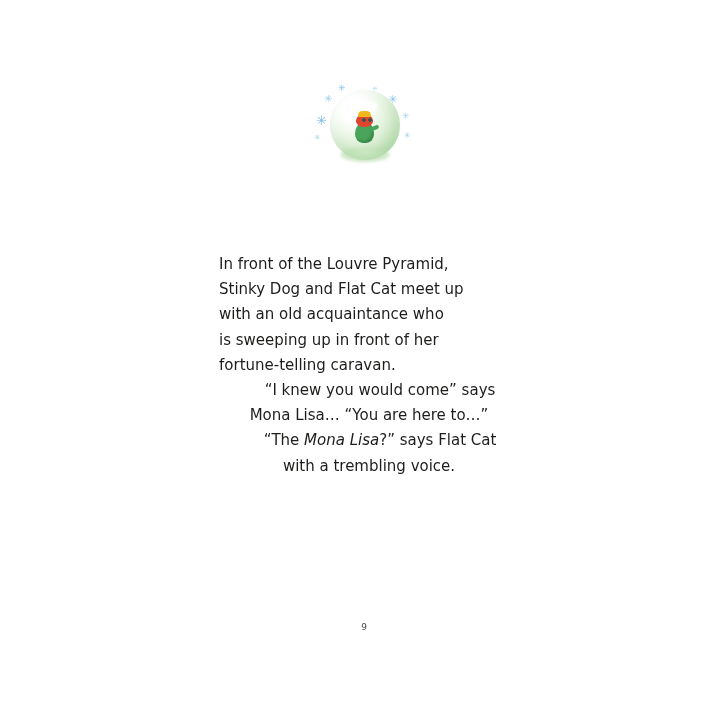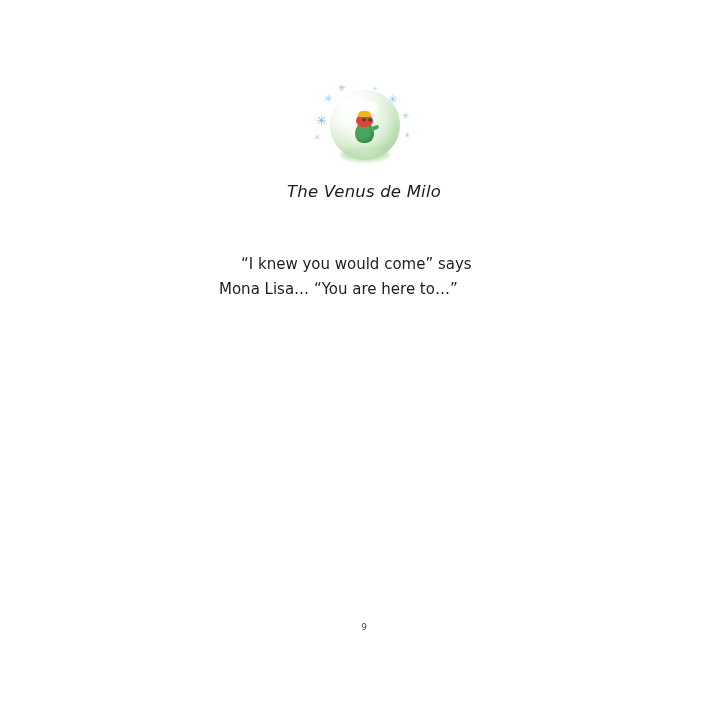--- a/index.html
+++ b/index.html
@@ -171,20 +171,21 @@
     line-height: 25.2px;
     color: #1d1d1b;
   }
   .para {
     margin: 0;
     text-indent: 0;
     white-space: pre-line;
   }
   .para.indented {
     text-indent: 22px;
+    text-align: center;
   }
   .para em {
     font-style: italic;
   }
 
   
   .page-number {
     position: absolute;
     top: 622px;
     left: 0;
@@ -219,22 +220,28 @@
         <div class="critter-arm"></div>
         <div class="critter-head">
           <div class="critter-eye-l"></div>
           <div class="critter-eye-r"></div>
         </div>
         <div class="critter-hat"></div>
       </div>
     </div>
   </div>
 
-  <div class="chapter-title">The Venus de Milo</div>
 
   <div class="body-text">
+    <p class="para">In front of the Louvre Pyramid,
+Stinky Dog and Flat Cat meet up
+with an old acquaintance who
+is sweeping up in front of her
+fortune-telling caravan.</p>
     <p class="para indented">“I knew you would come” says
 Mona Lisa… “You are here to…”</p>
+    <p class="para indented">“The <em>Mona Lisa</em>?” says Flat Cat
+with a trembling voice.</p>
   </div>
 
   <div class="page-number">9</div>
 
 </div>
 
 </body></html>

